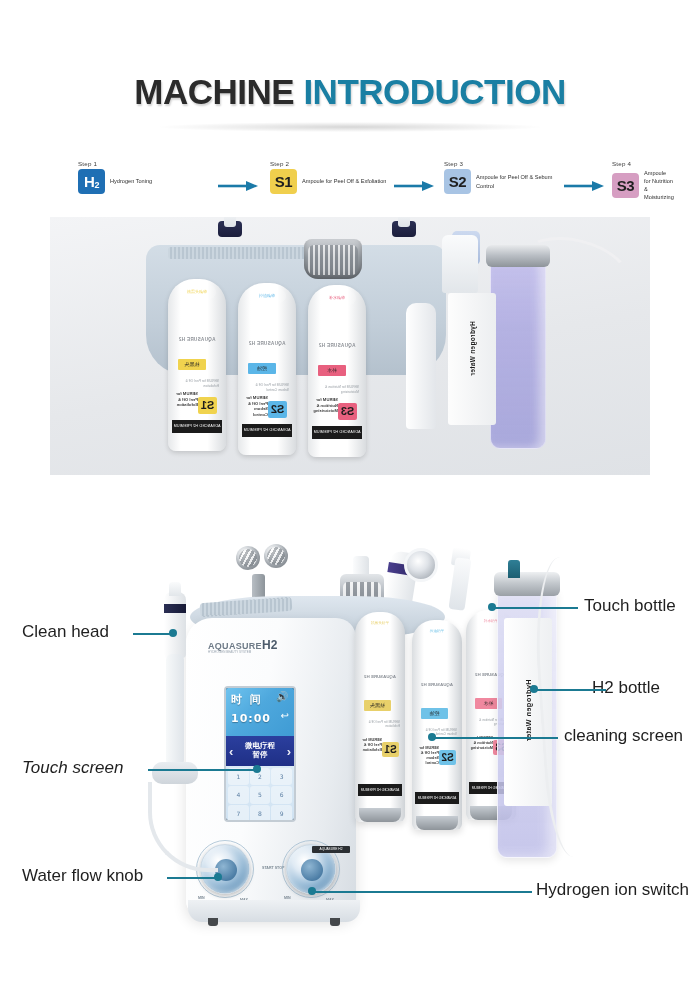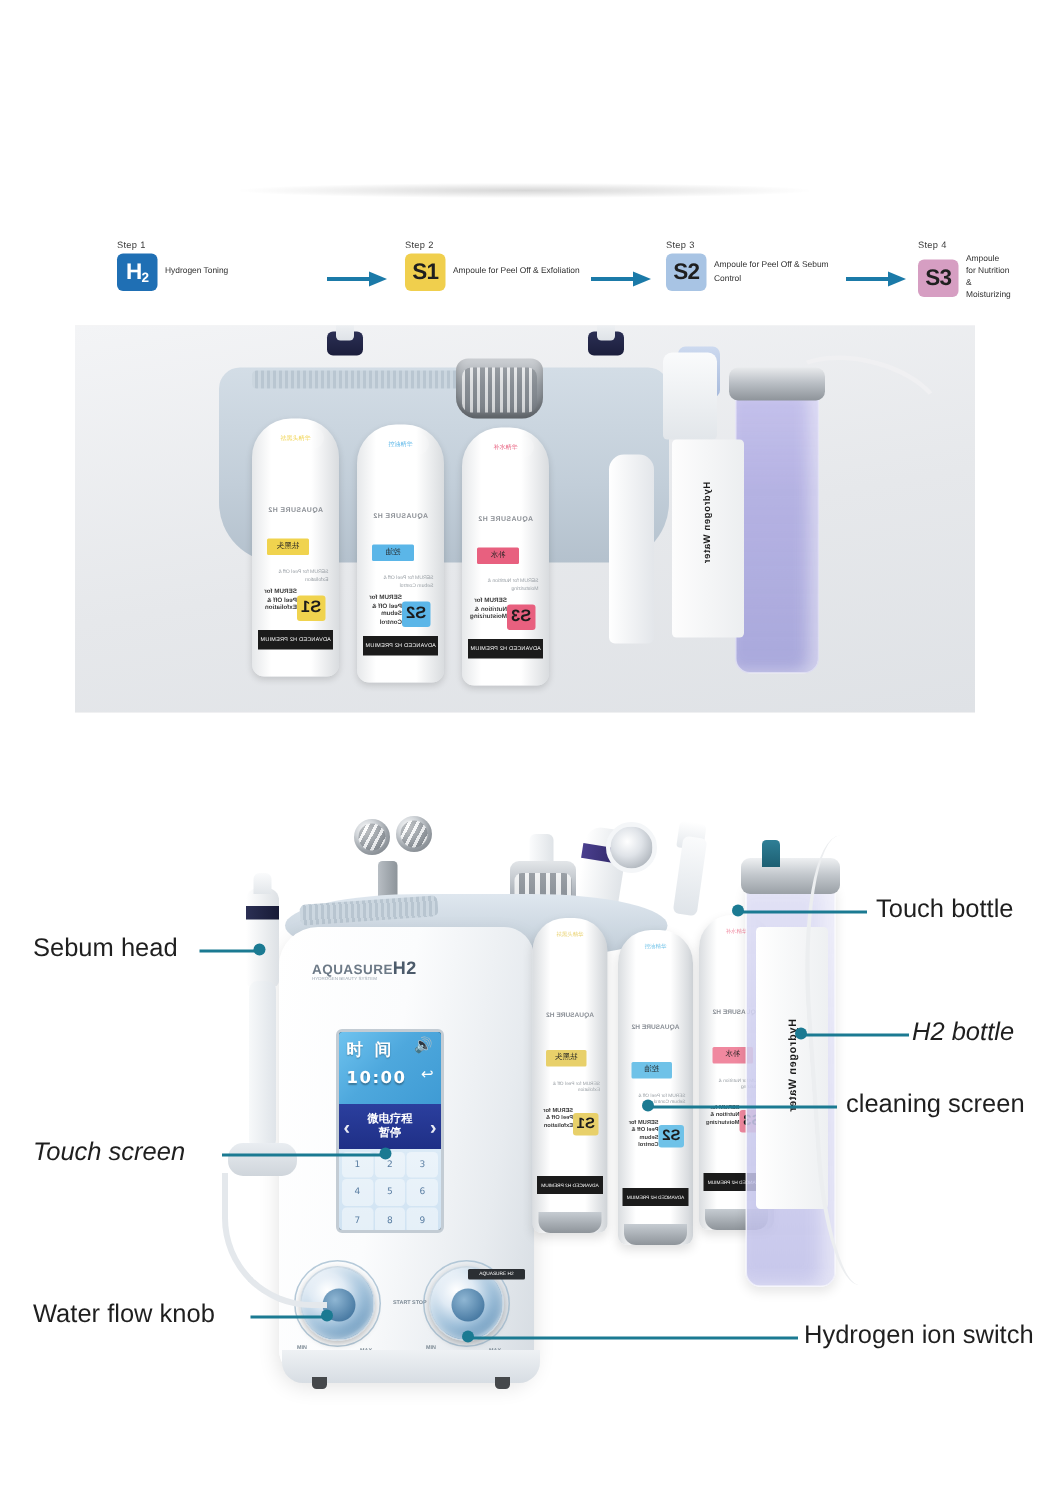--- a/index.html
+++ b/index.html
@@ -445,20 +445,26 @@
   .dot {
     position: absolute; width: 8px; height: 8px; border-radius: 50%;
     background: #1b7a92;
   }
 </style>
 </head>
 <body>
 
 <div id="page">
 
+  <div class="title-wrap">
+    <div class="title">
+      <span class="w1">MACHINE</span>
+      <span> </span><span class="w2">INTRODUCTION</span>
+    </div>
+  </div>
   <div class="title-shadow"></div>
 
   <div class="steps">
 
     <div class="step" id="st0" style="left:0px;">
       <div class="step-label">Step 1</div>
       <div class="step-row">
         <div class="badge" id="bd0" style="background: rgb(31, 111, 180); color: rgb(255, 255, 255);">
             <span>H</span>
             <sub>2</sub>
@@ -690,21 +696,21 @@
 
     <div style="position:absolute;left:164px;top:92px;width:22px;height:66px;background:linear-gradient(90deg,#ffffff,#dde1e5);border-radius:8px 8px 4px 4px;"></div>
     <div style="position:absolute;left:164px;top:104px;width:22px;height:9px;background:linear-gradient(90deg,#2b2f54,#171a36);"></div>
     <div style="position:absolute;left:169px;top:82px;width:12px;height:14px;background:linear-gradient(180deg,#fafbfc,#e2e6ea);border-radius:4px 4px 0 0;"></div>
     <div style="position:absolute;left:166px;top:154px;width:18px;height:112px;background:linear-gradient(90deg,#f7f9fa,#dfe4e9);border-radius:6px;"></div>
     <div style="position:absolute;left:152px;top:262px;width:46px;height:22px;background:linear-gradient(180deg,#e9edf1,#cfd5db);border-radius:10px;"></div>
     <div style="position:absolute;left:148px;top:282px;width:70px;height:90px;border-left:4px solid #e4e8ec;border-bottom:4px solid #e4e8ec;border-radius:0 0 0 60px;"></div>
   </div>
 
   <div class="callout">
-    <div class="txt" style="left:22px;top:622px;">Sebum head</div>
+    <div class="txt" style="left:22px;top:622px;">Clean head</div>
     <div class="leader" style="left: 133px; top: 633px; width: 40px; background: rgb(27, 122, 146);"></div>
     <div class="dot" style="left: 169px; top: 629px; background: rgb(27, 122, 146);"></div>
   </div>
 
   <div class="callout">
     <div class="txt" style="left:22px;top:758px;font-style:italic;">Touch screen</div>
     <div class="leader" style="left: 148px; top: 769px; width: 110px; background: rgb(27, 122, 146);"></div>
     <div class="dot" style="left: 253px; top: 765px; background: rgb(27, 122, 146);"></div>
   </div>
 
@@ -714,21 +720,21 @@
     <div class="dot" style="left: 214px; top: 873px; background: rgb(27, 122, 146);"></div>
   </div>
 
   <div class="callout">
     <div class="txt" style="left:584px;top:596px;">Touch bottle</div>
     <div class="leader" style="left: 492px; top: 607px; width: 86px; background: rgb(27, 122, 146);"></div>
     <div class="dot" style="left: 488px; top: 603px; background: rgb(27, 122, 146);"></div>
   </div>
 
   <div class="callout">
-    <div class="txt" style="left:608px;top:678px;font-style:italic;">H2 bottle</div>
+    <div class="txt" style="left:592px;top:678px;">H2 bottle</div>
     <div class="leader" style="left: 534px; top: 689px; width: 72px; background: rgb(27, 122, 146);"></div>
     <div class="dot" style="left: 530px; top: 685px; background: rgb(27, 122, 146);"></div>
   </div>
 
   <div class="callout">
     <div class="txt" style="left:564px;top:726px;">cleaning screen</div>
     <div class="leader" style="left: 432px; top: 737px; width: 126px; background: rgb(27, 122, 146);"></div>
     <div class="dot" style="left: 428px; top: 733px; background: rgb(27, 122, 146);"></div>
   </div>
 

